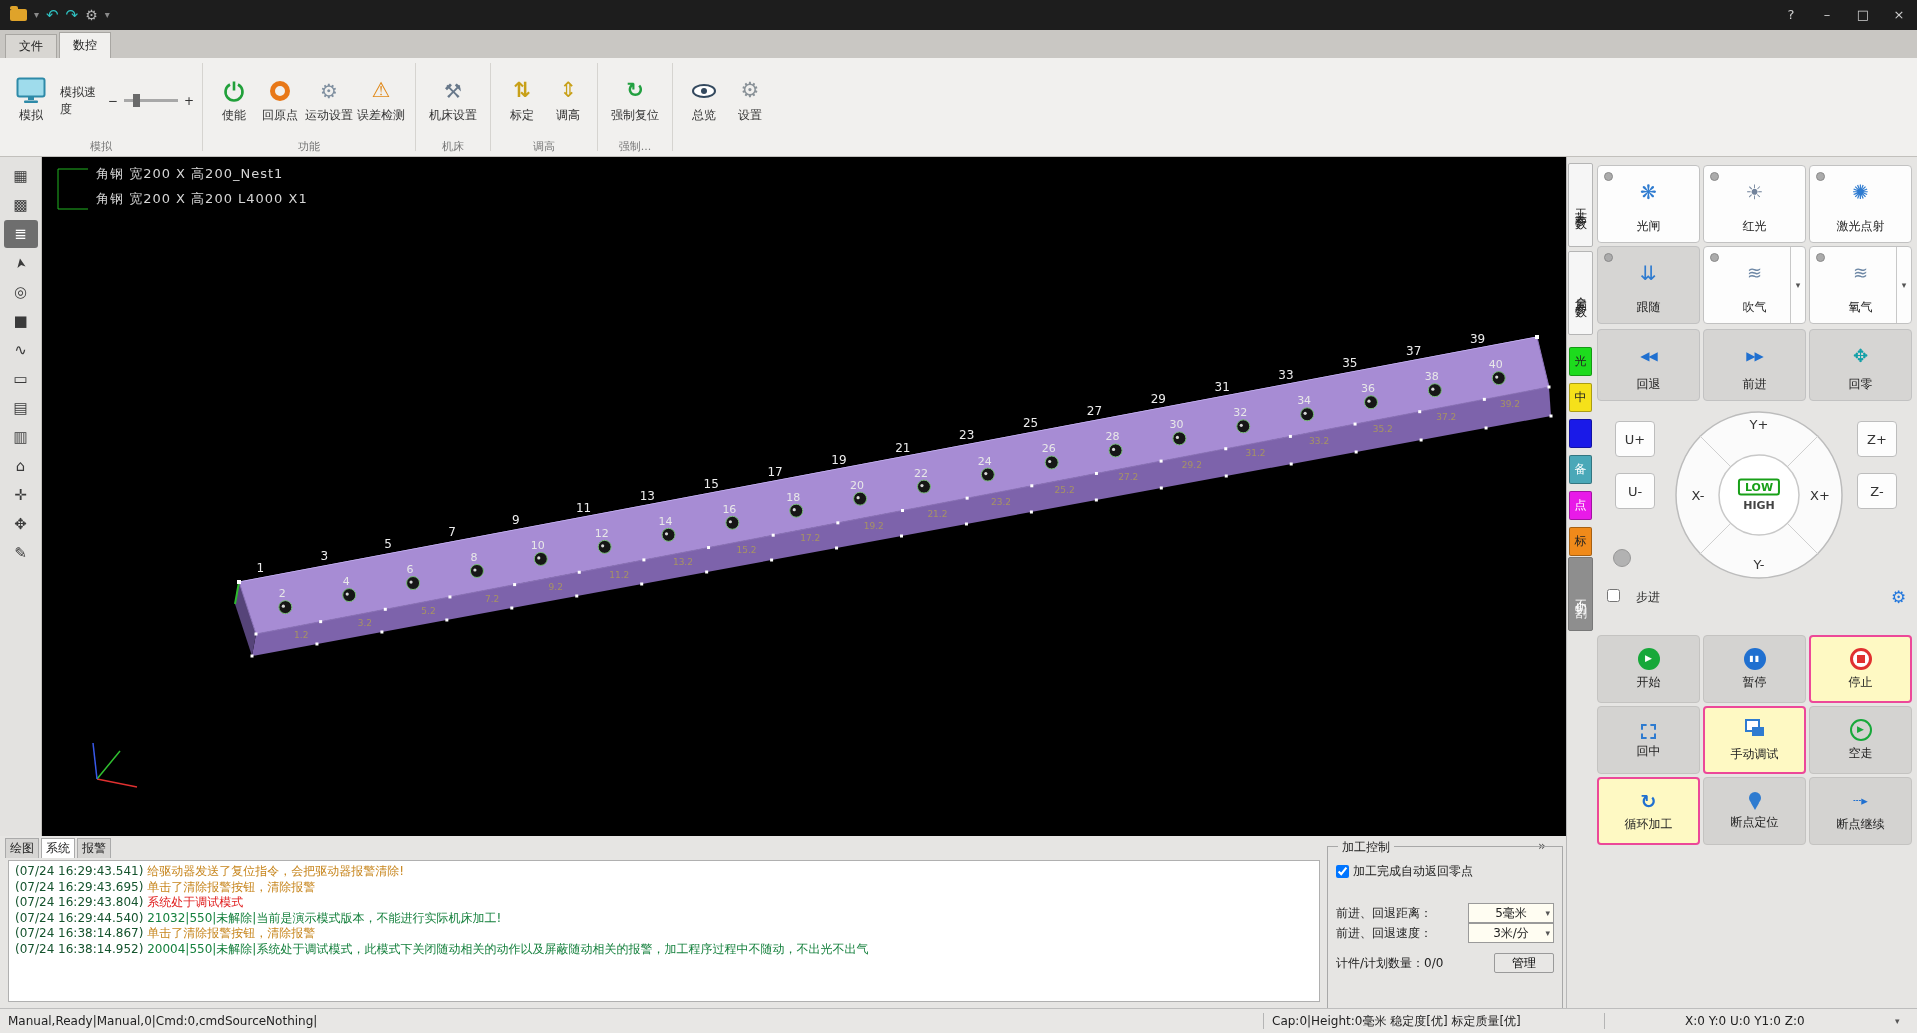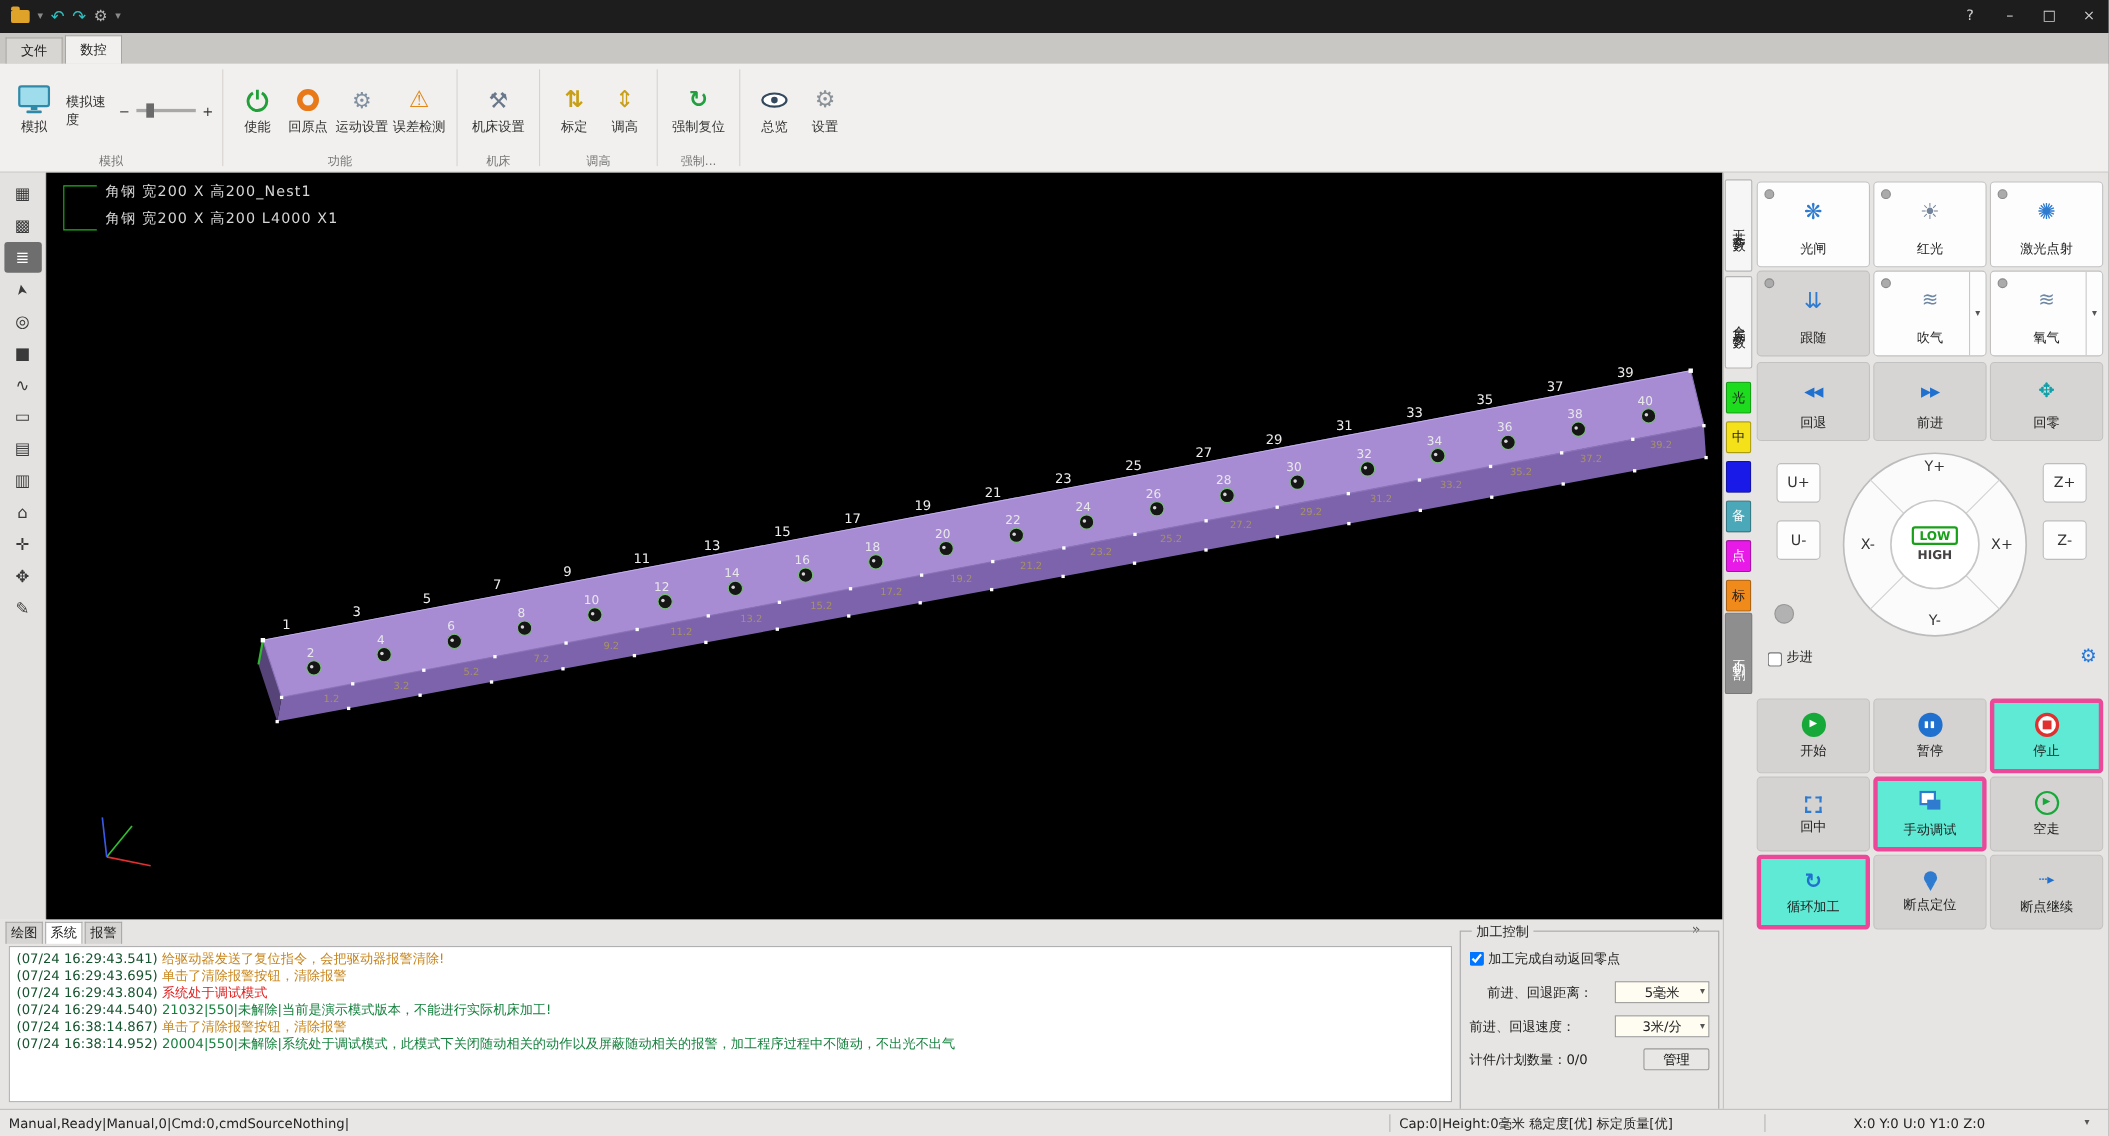--- a/index.html
+++ b/index.html
@@ -68,26 +68,26 @@
   .tgl .dd{position:absolute;right:0;top:0;bottom:0;width:15px;border-left:1px solid #c8c8c8;display:flex;align-items:center;justify-content:center;font-size:9px;color:#555;}
   #motionrow{position:absolute;left:30px;top:172px;width:315px;display:grid;grid-template-columns:repeat(3,103px);grid-auto-rows:72px;gap:3px;}
   #jogzone{position:absolute;left:30px;top:252px;width:318px;height:220px;}
   .jbtn{position:absolute;width:40px;height:36px;background:#fdfdfd;border:1px solid #bdbdbd;border-radius:4px;display:flex;align-items:center;justify-content:center;font-size:13px;color:#333;}
   #jogring{position:absolute;left:76px;top:0;width:172px;height:172px;}
   .jdir{position:absolute;font-size:13px;color:#333;width:30px;text-align:center;}
   .jcenter{position:absolute;left:50%;top:50%;transform:translate(-50%,-50%);display:flex;flex-direction:column;align-items:center;gap:3px;}
   .lowbox{border:2px solid #18a018;color:#18a018;font-weight:bold;font-size:11px;padding:0 5px;border-radius:3px;}
   .hightxt{font-size:11px;color:#444;font-weight:bold;}
   .graydot{position:absolute;left:16px;top:140px;width:18px;height:18px;border-radius:50%;background:#b2b2b2;border:1px solid #979797;}
-  .steprow{position:absolute;left:10px;top:180px;display:flex;align-items:flex-end;gap:4px;font-size:12px;color:#222;}
+  .steprow{position:absolute;left:10px;top:180px;display:flex;align-items:flex-start;gap:16px;font-size:12px;color:#222;}
   .joggear{position:absolute;left:294px;top:180px;font-size:17px;color:#2277dd;line-height:1;}
   #controls{position:absolute;left:30px;top:478px;width:315px;display:grid;grid-template-columns:repeat(3,103px);grid-auto-rows:68px;gap:3px;}
   .ctl{display:flex;flex-direction:column;align-items:center;justify-content:center;gap:4px;border-radius:4px;font-size:12px;color:#222;}
   .ctl.g{background:#d4d3d1;border:1px solid #c4c3c1;}
-  .ctl.w{background:#5eead4;border:4px solid #ec4899;text-align:right;}
+  .ctl.w{background:#fef9c3;border:2px solid #ec4899;text-align:right;}
   .ic-start{width:22px;height:22px;border-radius:50%;background:#17a83a;display:flex;align-items:center;justify-content:center;color:#fff;font-size:9px;}
   .ic-pause{width:22px;height:22px;border-radius:50%;background:#2070d0;display:flex;align-items:center;justify-content:center;color:#fff;font-size:8px;letter-spacing:1px;}
   .ic-stop{width:22px;height:22px;border-radius:50%;border:3px solid #e03030;background:#fff;display:flex;align-items:center;justify-content:center;}
   .ic-stop::after{content:"";width:8px;height:8px;background:#e03030;}
   .ic-center{width:15px;height:15px;border:2px dashed #2e7bd0;margin-top:4px;}
   .ic-dry{width:22px;height:22px;border-radius:50%;border:2px solid #17a83a;color:#17a83a;display:flex;align-items:center;justify-content:center;font-size:9px;}
   .ic-loop{font-size:19px;font-weight:bold;color:#2070d0;line-height:22px;}
   .ic-pin{position:relative;width:12px;height:18px;display:inline-block;}
   .ic-pin::before{content:"";position:absolute;left:0;top:0;width:12px;height:12px;border-radius:50%;background:#2e7bd0;}
   .ic-pin::after{content:"";position:absolute;left:2px;top:11px;border-left:4px solid transparent;border-right:4px solid transparent;border-top:7px solid #2e7bd0;}
@@ -107,21 +107,21 @@
   .logbox{position:absolute;left:8px;top:24px;width:1312px;height:142px;background:#fff;border:1px solid #b0b0b0;padding:3px 6px;overflow:hidden;}
   .logline{white-space:nowrap;line-height:15.5px;font-size:12px;}
   .lt{color:#14532d;}
   .lv-warn{color:#c7851c;}
   .lv-error{color:#e02020;}
   .lv-info{color:#15803d;}
   .gb{position:absolute;left:1327px;top:10px;width:236px;height:164px;border:1px solid #a8a8a8;}
   .gb-title{position:absolute;left:10px;top:-8px;background:#e6e5e3;padding:0 4px;font-size:12px;color:#222;}
   .gbrow{position:absolute;left:8px;right:8px;display:flex;align-items:center;font-size:12px;color:#222;}
   .gbrow.r1{top:16px;gap:4px;}
-  .gbrow.r2{top:45px;margin-left:16px;} .gbrow.r3{top:76px;} .gbrow.r4{top:106px;}
+  .gbrow.r2{top:56px;} .gbrow.r3{top:76px;} .gbrow.r4{top:106px;}
   .gblbl{flex:1;text-align:left;}
   .dd-box{width:86px;height:20px;border:1px solid #9a9a9a;background:#fffdf2;display:flex;align-items:center;justify-content:center;position:relative;}
   .dd-box .dda{position:absolute;right:3px;font-size:9px;color:#555;}
   .gbbtn{width:60px;height:20px;background:#e8e7e5;border:1px solid #9a9a9a;border-radius:2px;font-size:12px;font-family:inherit;}
 
   
   #statusbar{position:absolute;left:0;top:1008px;width:1917px;height:25px;background:#e8e7e5;border-top:1px solid #bdbdbd;display:flex;align-items:center;font-size:12px;color:#222;}
   .sb-left{flex:1;padding-left:8px;}
   .sb-sep{width:1px;height:16px;background:#b5b5b5;}
   .sb-mid{width:340px;padding-left:8px;}

